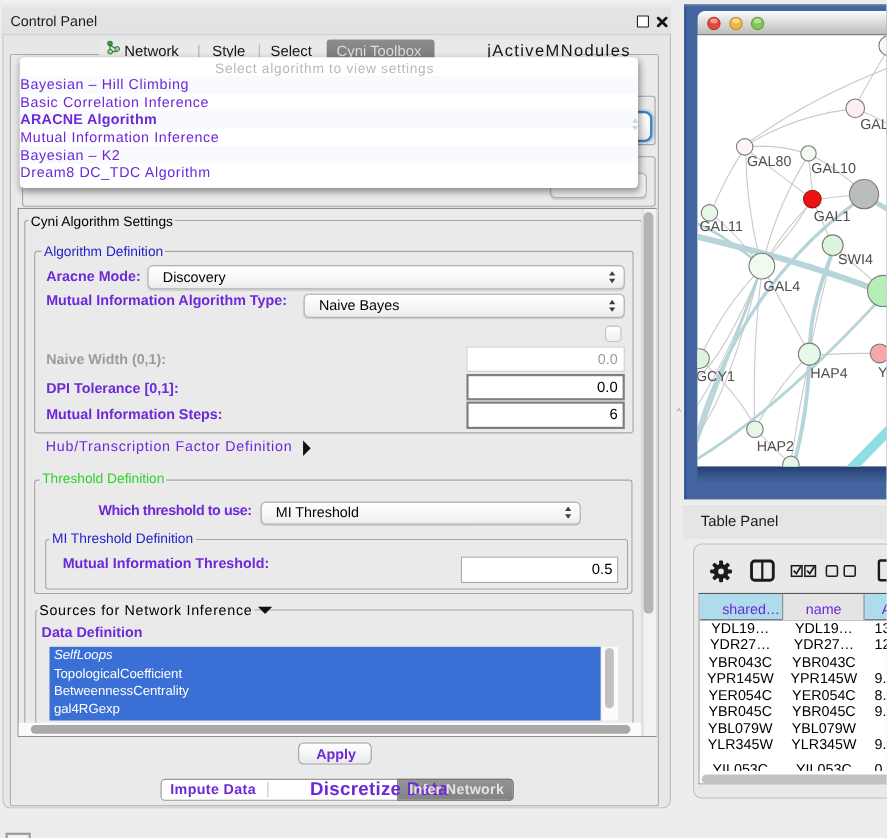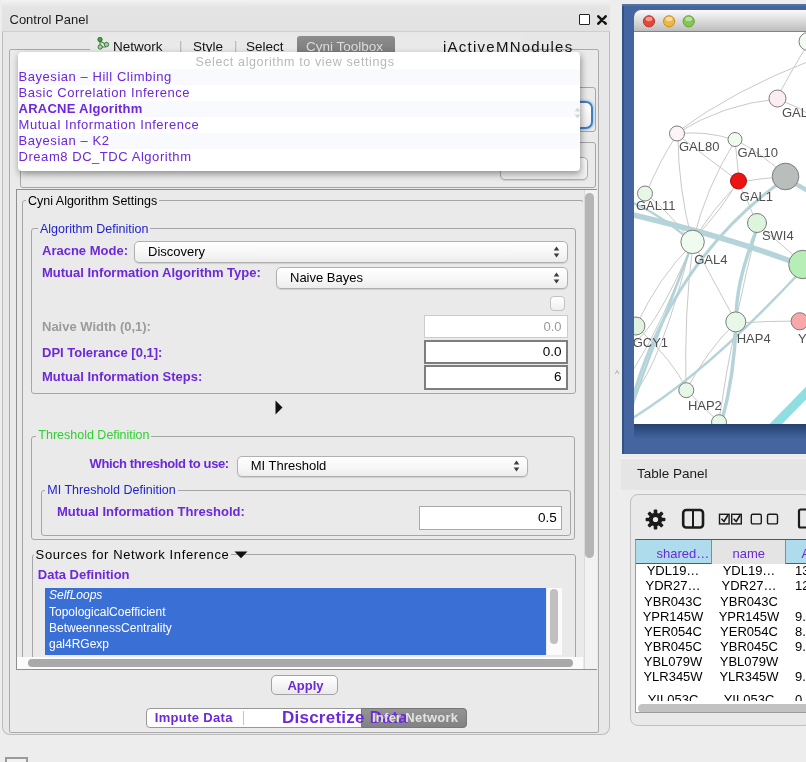--- a/index.html
+++ b/index.html
@@ -89,20 +89,21 @@
 
   <div class="lbl b gray" style="left:26px;top:129.6px;">Naive Width (0,1):</div>
   <div class="tfield" style="left:408px;top:125px;width:143.5px;height:23.4px;border:1px solid #cccccc;color:#9b9b9b;padding-right:5px;box-sizing:border-box;line-height:21px;">0.0</div>
 
   <div class="lbl b" style="left:26px;top:155.7px;">DPI Tolerance [0,1]:</div>
   <div class="tfield" style="left:408px;top:149.8px;width:143.5px;height:24.3px;border:2px solid #7e7e7e;color:#000;padding-right:4px;box-sizing:border-box;line-height:20px;font-size:13.5px;">0.0</div>
 
   <div class="lbl b" style="left:26px;top:180.2px;">Mutual Information Steps:</div>
   <div class="tfield" style="left:408px;top:175px;width:143.5px;height:24.6px;border:2px solid #7e7e7e;color:#000;padding-right:4px;box-sizing:border-box;line-height:20px;font-size:13.5px;">6</div>
 
+  <div class="lbl" style="left:25.6px;top:208.5px;font-size:13px;letter-spacing:0.68px;">Hub/Transcription Factor Definition</div>
   <svg class="abs" style="left:258.7px;top:209.5px;" width="8" height="15" viewBox="0 0 8 15">
       <path d="M0.5 0.5 L7.5 7.5 L0.5 14.5 Z" fill="#111"></path>
     </svg>
 
   <div class="groupbox" style="left:15.4px;top:245.7px;width:542px;height:102px;"></div>
   <div class="gtitle" style="left:20.3px;top:239.2px;color:#2fd12f;">Threshold Definition</div>
 
   <div class="lbl b" style="left:73.5px;top:267.4px;letter-spacing:-0.38px;">Which threshold to use:</div>
   <div class="combo" style="left:220.7px;top:265.6px;width:289.3px;height:19.4px;">
     <div class="ctext" style="top:2.5px;">MI Threshold</div>

